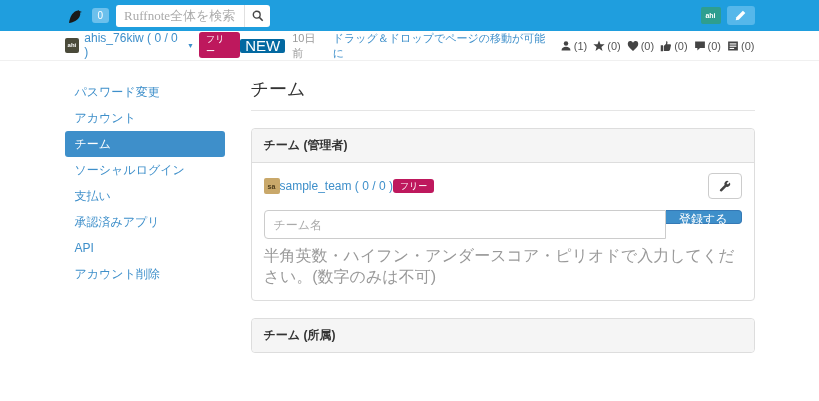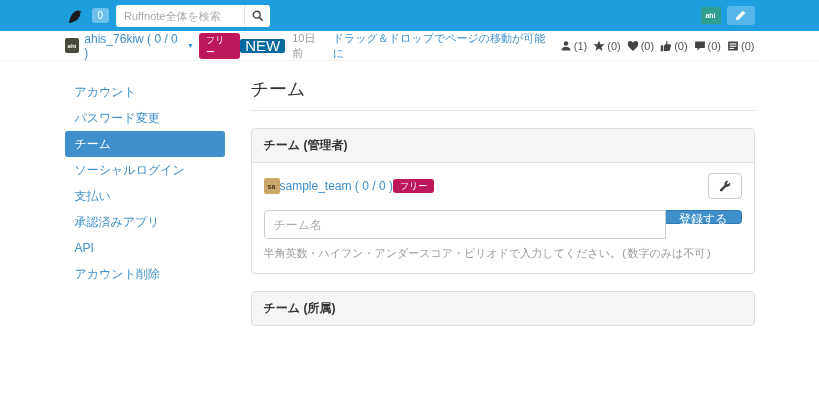--- a/index.html
+++ b/index.html
@@ -10,35 +10,35 @@
 
   
   .topbar { background:#1f9ede; height:31px; }
   .topbar .container { display:flex; align-items:center; height:31px; gap:7px; }
   .logo { display:flex; align-items:center; cursor:pointer; }
   .logo svg { display:block; }
   .count-badge { background:#6cc0ec; color:#fff; font-size:10px; border-radius:3px;
     padding:1px 6px; line-height:13px; }
   .searchbox { display:flex; align-items:center; }
   .searchbox input { width:128px; height:22px; border:1px solid #fff; border-right:none;
-    border-radius:3px 0 0 3px; padding:0 7px; font-size:11px; outline:none;
-    font-family:Liberation Sans, sans-serif; }
+    border-radius:3px 0 0 3px; padding:0 7px; font-size:13px; outline:none;
+    font-family:Liberation Serif, serif; }
   .searchbox input::placeholder { color:#aaa; }
   .search-btn { width:26px; height:22px; background:#fff; border:none; border-left:1px solid #e0e0e0;
     border-radius:0 3px 3px 0; display:flex; align-items:center; justify-content:center; cursor:pointer; }
   .topbar-right { margin-left:auto; display:flex; align-items:center; gap:6px; }
   .user-avatar-badge { width:20px; height:17px; background:#2e9e8f; color:#fff; font-size:7px;
     display:flex; align-items:center; justify-content:center; border-radius:2px; cursor:pointer;
     font-weight:bold; }
   .edit-btn { width:28px; height:19px; background:#55b7ea; border:none; border-radius:3px;
     display:flex; align-items:center; justify-content:center; cursor:pointer; }
 
   
   .userbar { border-bottom:1px solid #f0f0f0; }
-  .userbar .container { display:flex; align-items:center; height:29px; }
+  .userbar .container { display:flex; align-items:flex-start; height:29px; }
   .userbar-left { display:flex; align-items:center; gap:5px; }
   .mini-avatar { width:15px; height:15px; background:#4a4a3a; color:#fff; font-size:6px;
     display:flex; align-items:center; justify-content:center; border-radius:2px; font-weight:bold; }
   .user-link { color:#3e8fca; cursor:pointer; display:flex; align-items:center; gap:3px; }
   .caret { font-size:7px; color:#3e8fca; }
   .plan-badge { background:#be185d; color:#fff; font-size:9px; border-radius:3px;
     padding:1px 7px; line-height:12px; }
   .userbar-right { margin-left:auto; display:flex; align-items:center; gap:7px; font-size:11px; }
   .new-badge { background:#0369a1; color:#fff; font-size:15px; font-weight:normal;
     border-radius:2px; padding:1px 5px; line-height:12px; }
@@ -71,21 +71,21 @@
   .team-link { color:#3e8fca; cursor:pointer; }
   .wrench-btn { margin-left:auto; width:34px; height:26px; background:#fff; border:1px solid #ccc;
     border-radius:4px; display:flex; align-items:center; justify-content:center; cursor:pointer; }
   .input-group { display:flex; margin-top:11px; }
   .input-group input { flex:1; height:29px; border:1px solid #ccc; border-radius:4px 0 0 4px;
     padding:0 9px; font-size:12px; outline:none; font-family:"Liberation Sans","DejaVu Sans",sans-serif; }
   .input-group input::placeholder { color:#aaa; }
   .submit-btn { height:14px; background:#3e8fca; color:#fff; border:1px solid #3579b5;
     border-left:none; border-radius:0 4px 4px 0; padding:0 13px; font-size:12px; cursor:pointer;
     font-family:"Liberation Sans","DejaVu Sans",sans-serif; }
-  .help-text { color:#999; font-size:11px; margin-top:7px;font-family:Liberation Mono, monospace; }
+  .help-text { color:#999; font-size:16px; margin-top:7px; }
 </style>
 </head>
 <body>
 
 <div class="topbar">
   <div class="container">
     <span class="logo">
       <svg width="20" height="18" viewBox="0 0 20 18">
         <path d="M4 16 C5 10 7 6 11 4 c1.5-.8 3-.7 4 .2 l2 .8 -1.8 .6 c.5 3-1 6.5-4.5 8.2 C8.5 15 6.5 16 4 16 z M13.5 4.6 a.6 .6 0 1 1 .01 0 z" fill="#1a1a1a"></path>
       </svg>
@@ -167,22 +167,22 @@
           </svg>
           <span class="cnt">(0)</span>
         </span>
       </span>
     </div>
   </div>
 </div>
 
 <div class="container page">
   <div class="sidebar">
+    <a class="side-item">パスワード変更</a>
     <a class="side-item">アカウント</a>
-    <a class="side-item">パスワード変更</a>
     <a class="side-item active">チーム</a>
     <a class="side-item">ソーシャルログイン</a>
     <a class="side-item">支払い</a>
     <a class="side-item">承認済みアプリ</a>
     <a class="side-item">API</a>
     <a class="side-item">アカウント削除</a>
   </div>
 
   <div class="main">
     <h1 class="page-title">チーム</h1>

